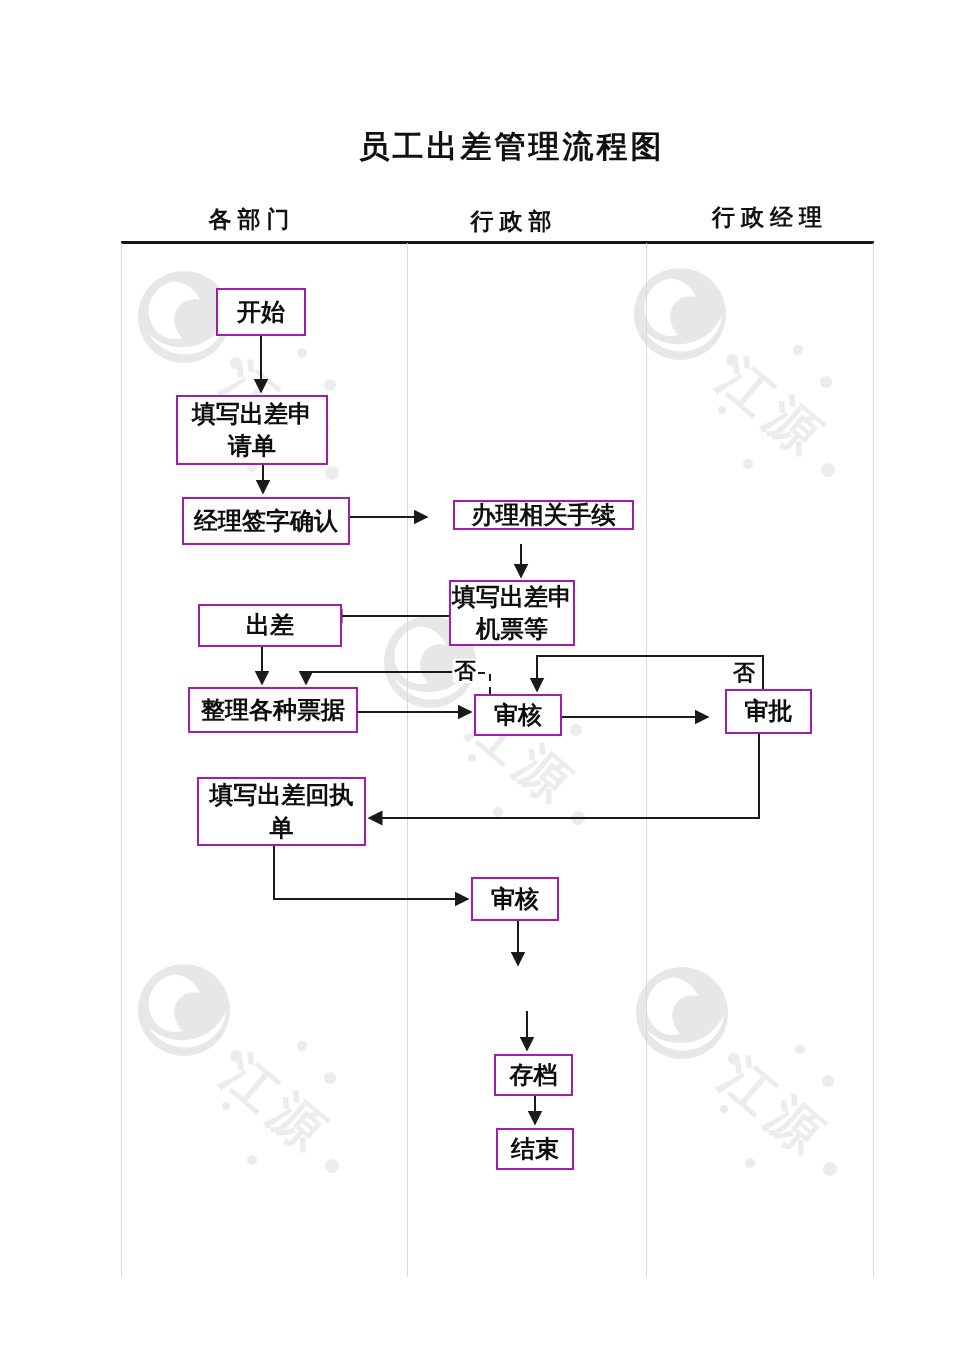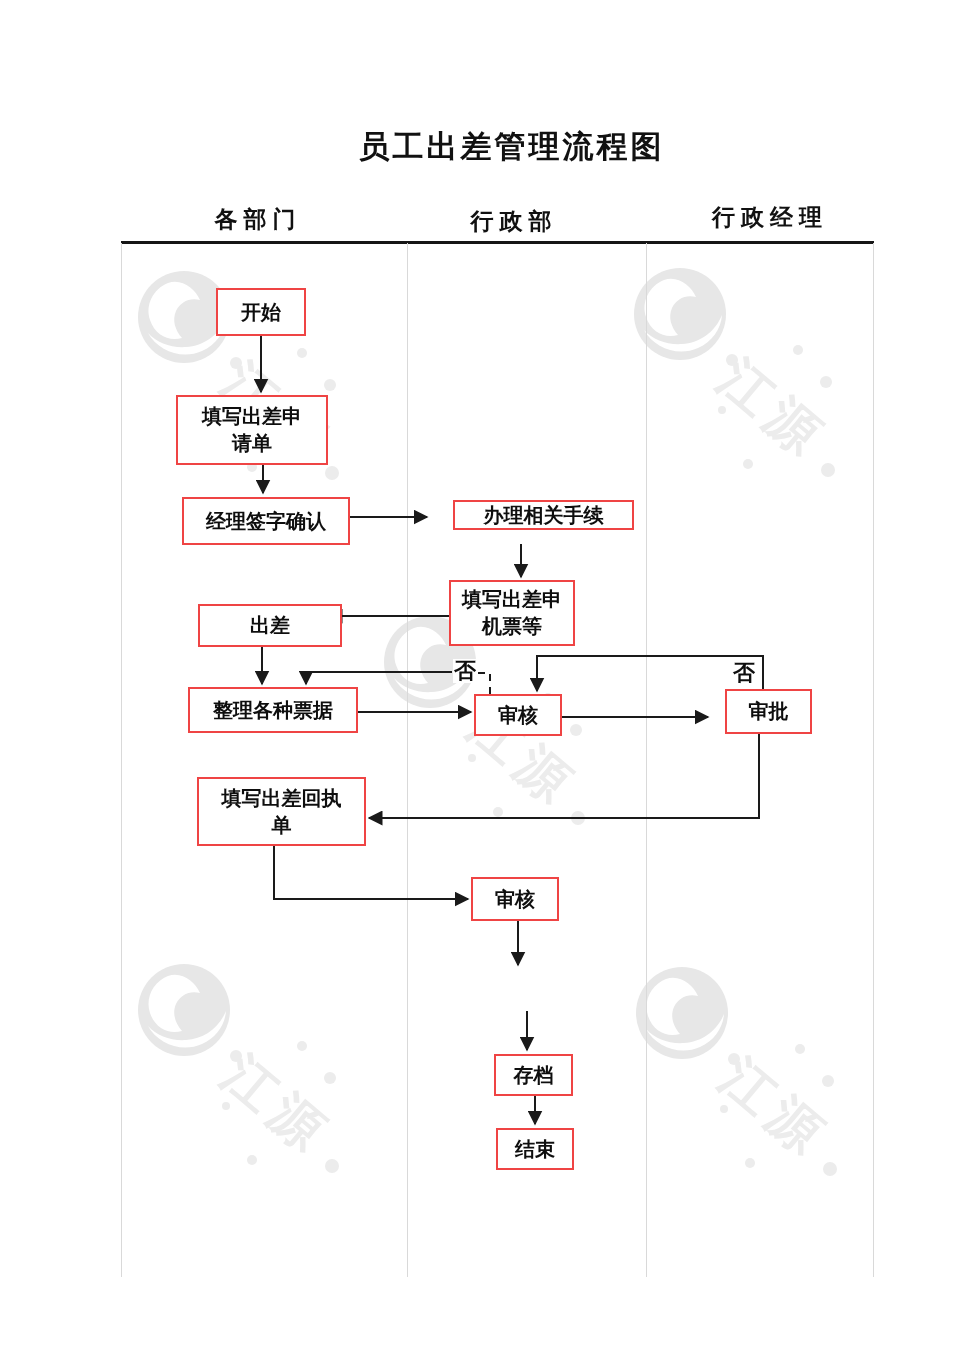--- a/index.html
+++ b/index.html
@@ -16,23 +16,23 @@
   .title{
     position:absolute;left:180px;top:126px;width:663px;text-align:center;
     font-size:31px;font-weight:700;letter-spacing:3px;white-space:nowrap;
   }
   .lane-header{
     position:absolute;text-align:center;font-size:23px;font-weight:600;
     letter-spacing:6px;white-space:nowrap;
   }
   
   .node{
-    position:absolute;box-sizing:border-box;border:2px solid #ef4444;background:#fff;
+    position:absolute;box-sizing:border-box;border:2px solid #a21caf;background:#fff;
     display:flex;align-items:center;justify-content:center;text-align:center;
-    white-space:pre-line;font-size:20px;font-weight:600;line-height:1.35;color:#0e0e0e;
+    white-space:pre-line;font-size:24px;font-weight:600;line-height:1.35;color:#0e0e0e;
     z-index:3;
   }
   .edge-label{
     position:absolute;font-size:22px;font-weight:600;color:#0e0e0e;z-index:4;
     background:#fff;line-height:1;padding:1px;
   }
   .connectors{position:absolute;left:0;top:0;z-index:2;pointer-events:none;}
 </style>
 </head>
 <body>
@@ -68,21 +68,21 @@
       <use href="#wm-logo"></use>
     </svg>
   <svg class="wm" style="left:134px;top:960px" viewBox="0 0 240 240">
       <use href="#wm-logo"></use>
     </svg>
   <svg class="wm" style="left:632px;top:963px" viewBox="0 0 240 240">
       <use href="#wm-logo"></use>
     </svg>
 
   <div class="title">员工出差管理流程图</div>
-  <div class="lane-header" style="left:188px;top:204px;width:140px">各部门</div>
+  <div class="lane-header" style="left:182px;top:204px;width:140px">各部门</div>
   <div class="lane-header" style="left:444px;top:206px;width:140px">行政部</div>
   <div class="lane-header" style="left:690px;top:202px;width:160px">行政经理</div>
 
   <div class="header-rule"></div>
   <div class="lane-rule" style="left:121px"></div>
   <div class="lane-rule" style="left:407px"></div>
   <div class="lane-rule" style="left:646px"></div>
   <div class="lane-rule" style="left:873px"></div>
 
   <svg class="connectors" width="970" height="1371" viewBox="0 0 970 1371">

